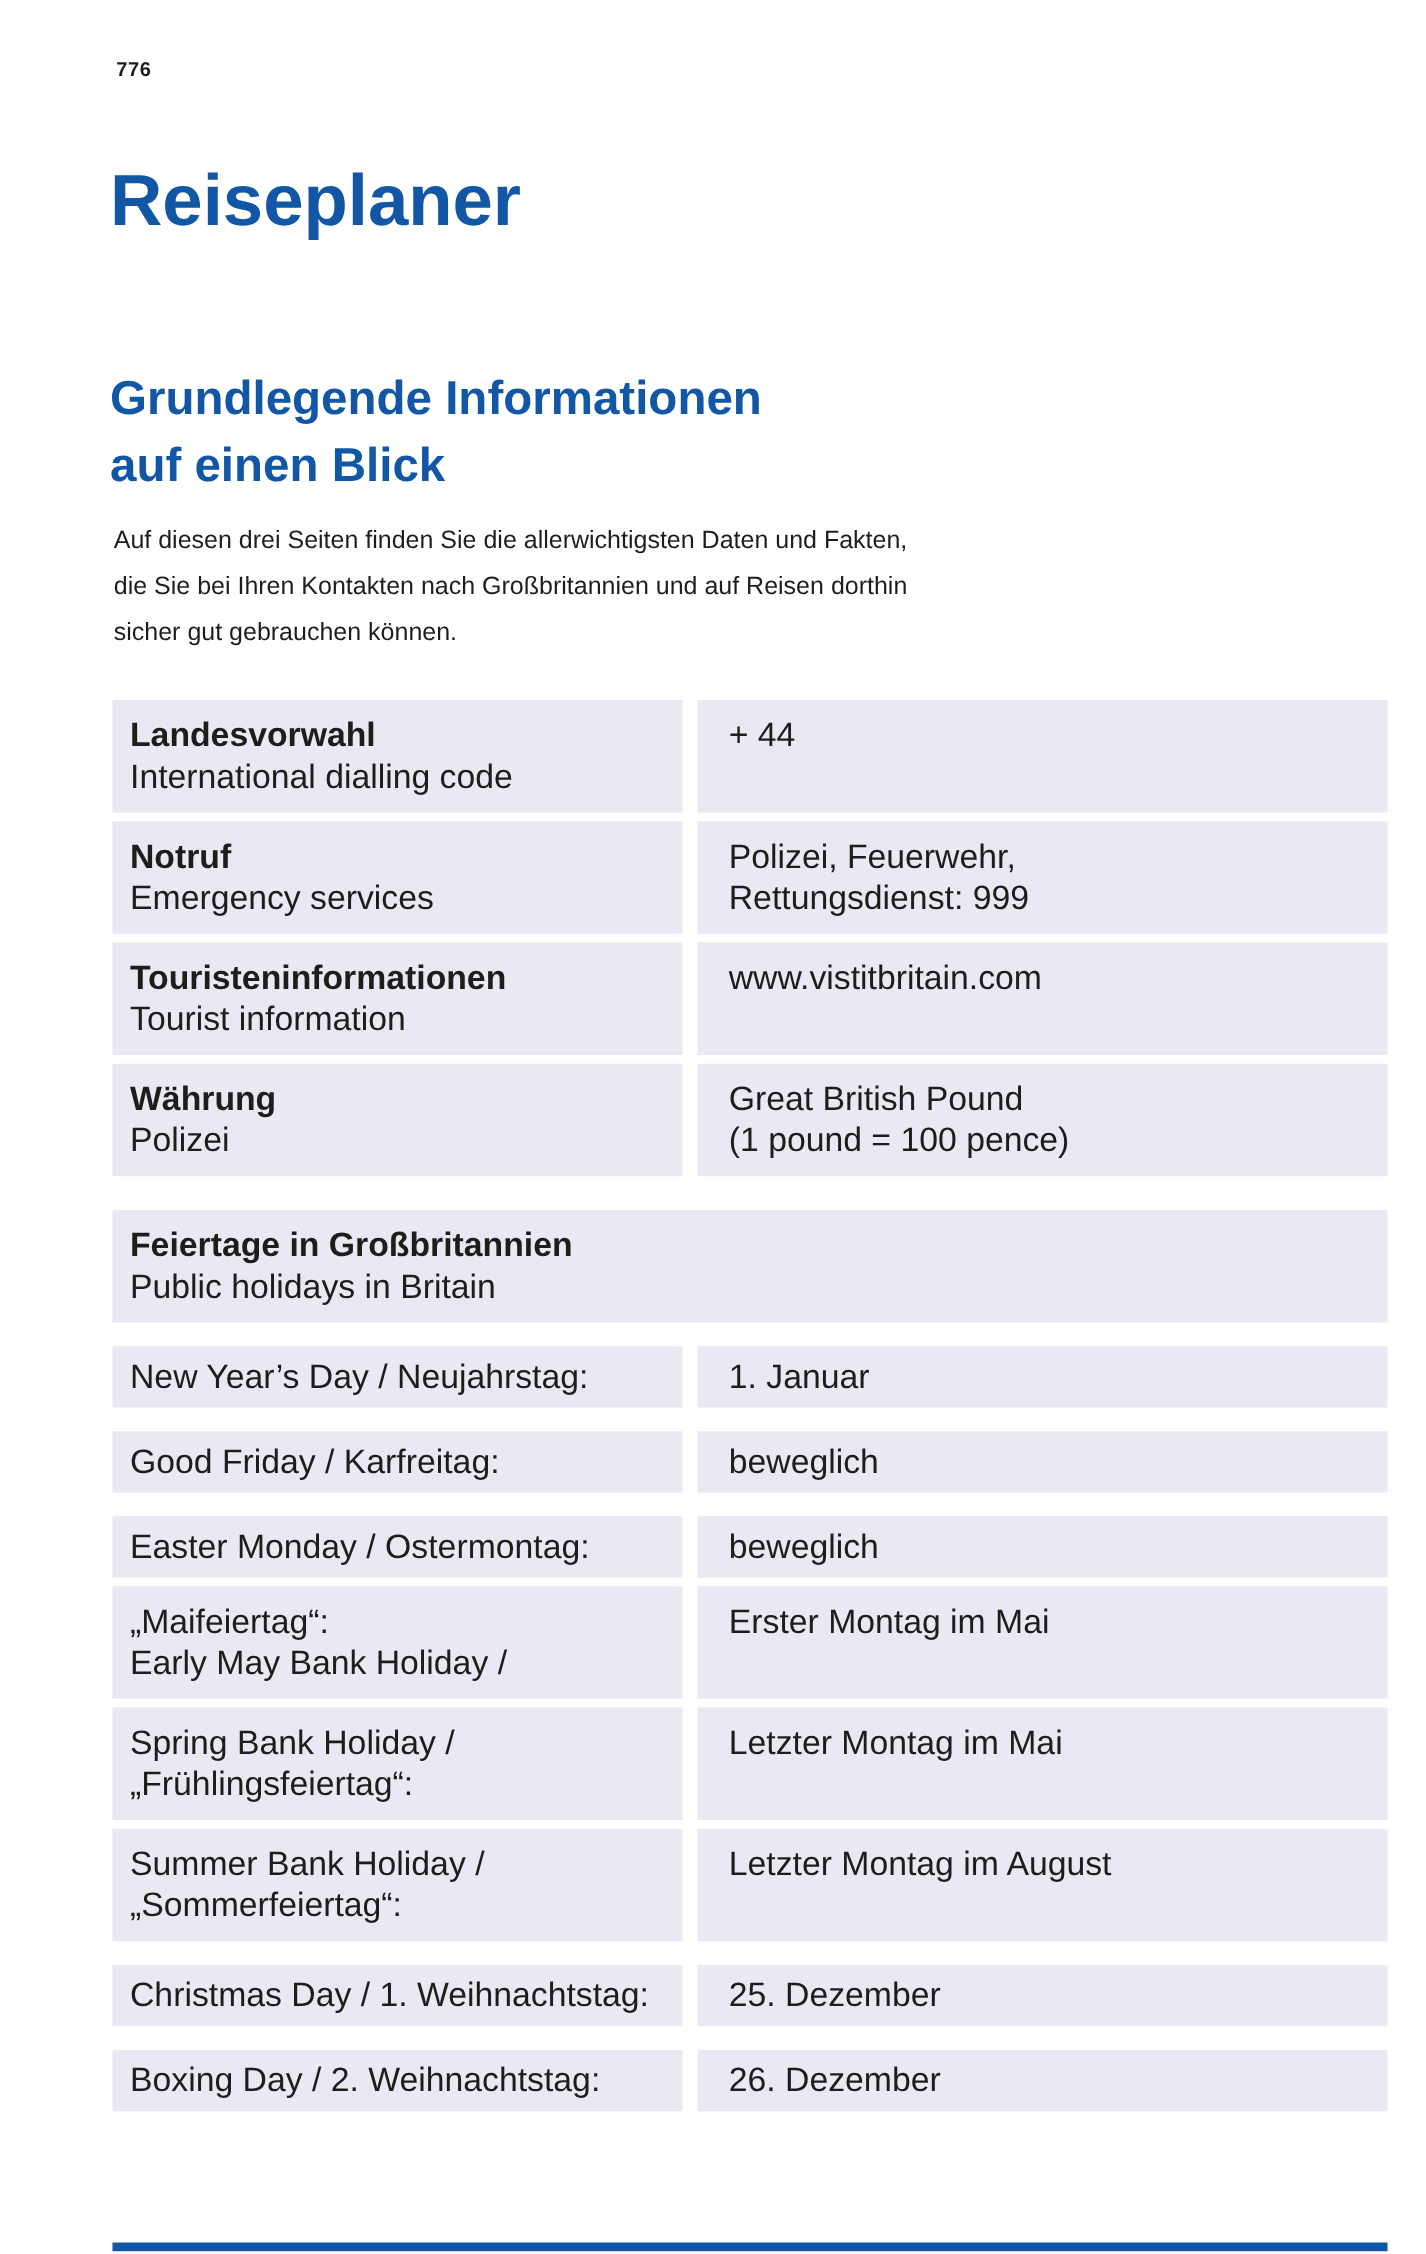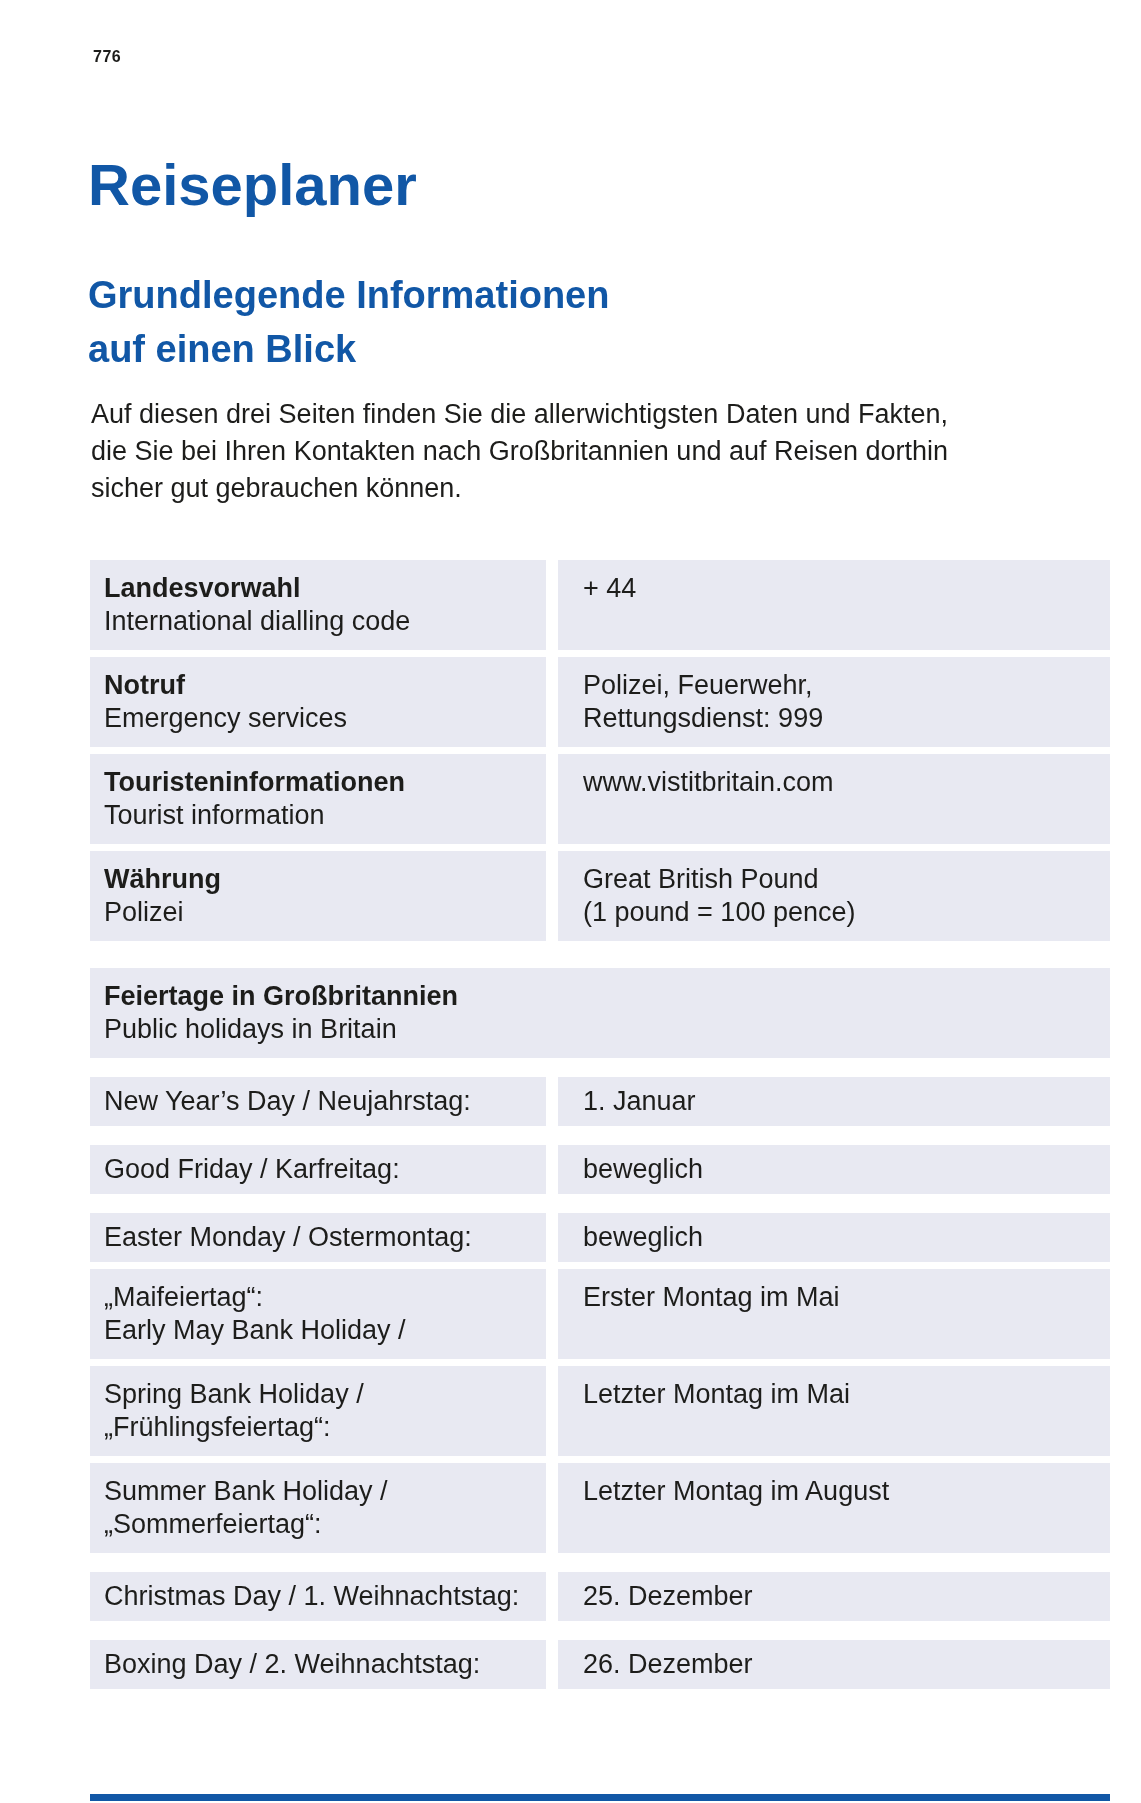--- a/index.html
+++ b/index.html
@@ -17,38 +17,38 @@
   }
   .abs { position: absolute; }
 
   #page-number {
     left: 93px; top: 48px;
     font-size: 16px; font-weight: bold;
     letter-spacing: 0.5px;
   }
 
   #page-title {
-    left: 88px; top: 152px;
+    left: 88px; top: 128px;
     font-size: 58px; font-weight: bold;
     line-height: 1.15;
     color: var(--heading_blue, #1157a6);
     white-space: nowrap;
   }
 
   #section-heading {
-    left: 88px; top: 268px;
+    left: 88px; top: 292px;
     font-size: 38px; font-weight: bold;
     line-height: 54px;
     color: var(--heading_blue, #1157a6);
     white-space: nowrap;
   }
 
   #intro-paragraph {
-    left: 91px; top: 396px;
-    font-size: 27px;
+    left: 91px; top: 414px;
+    font-size: 20px;
     line-height: 37px;
     white-space: nowrap;
   }
 
   #info-table {
     left: 90px; top: 560px;
     width: 1020px;
     display: flex;
     flex-direction: column;
     gap: 7px;

